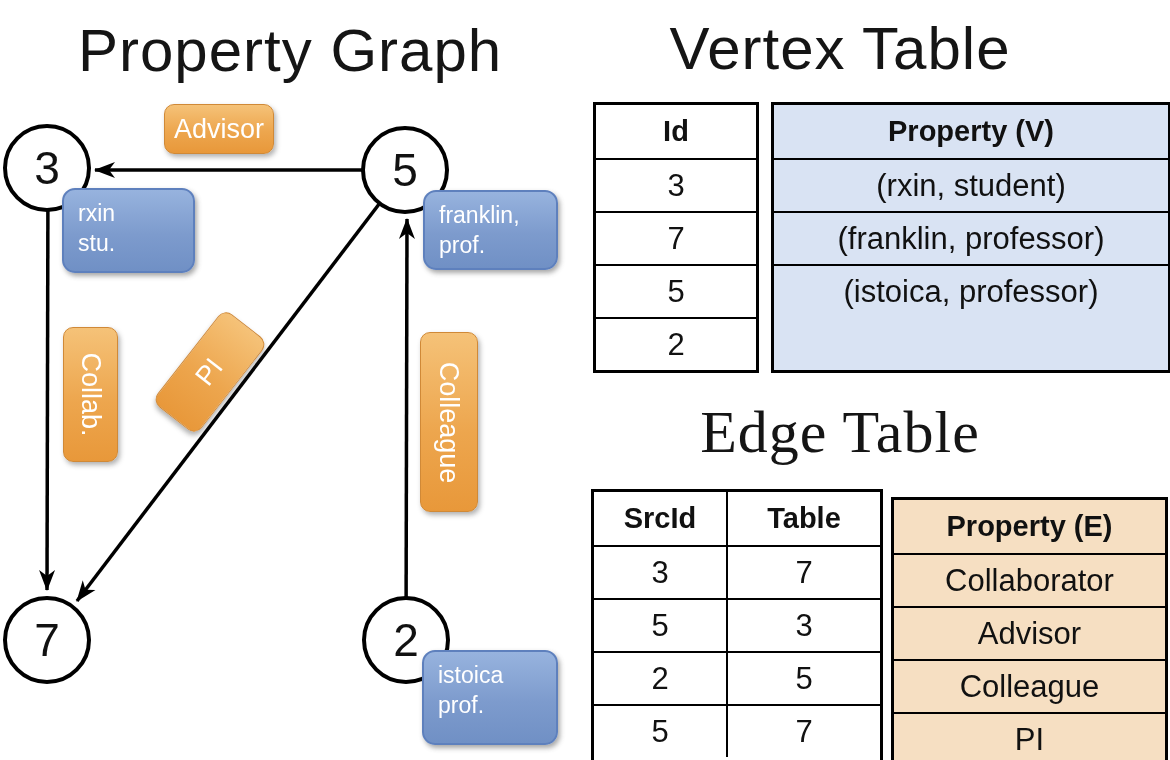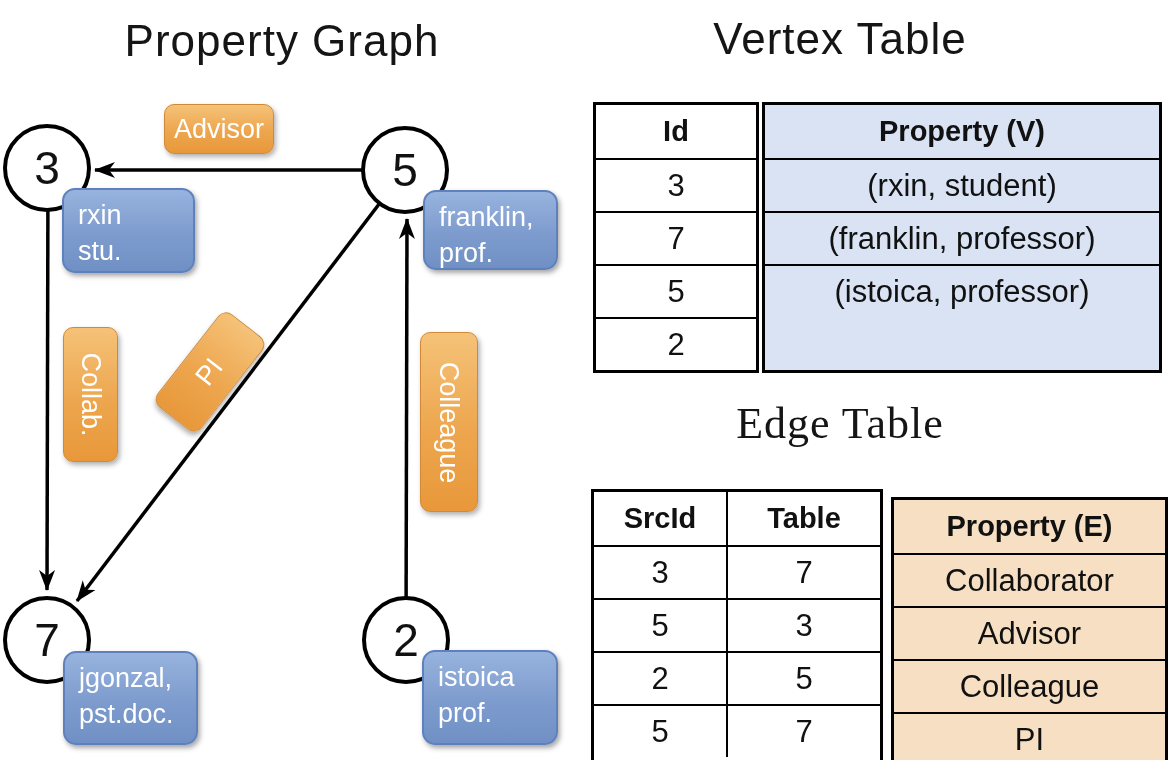--- a/index.html
+++ b/index.html
@@ -1,36 +1,36 @@
 <!DOCTYPE html>
 <html><head>
 <meta charset="utf-8">
 <style>
   html,body{margin:0;padding:0;background:#ffffff;}
   #stage{
     position:relative;width:1170px;height:760px;background:#ffffff;overflow:hidden;
     font-family:"Liberation Sans", sans-serif;color:#111;
   }
   .big-title{
-    position:absolute;font-size:44px;font-weight:300;letter-spacing:1px;
+    position:absolute;font-size:60px;font-weight:300;letter-spacing:1px;
     color:#151515;white-space:nowrap;text-align:center;
   }
   
   #edges-svg{position:absolute;left:0;top:0;z-index:1;}
   .vertex{
     position:absolute;width:88px;height:88px;box-sizing:border-box;
     border:4px solid #000;border-radius:50%;background:#fff;
     display:flex;align-items:center;justify-content:center;
     font-size:46px;font-weight:300;z-index:3;
   }
   .vprop{
     position:absolute;z-index:4;box-sizing:border-box;
     background:linear-gradient(180deg,#97b3de 0%,#7d9bcd 55%,#7090c5 100%);
     border:2px solid #5e80bd;border-radius:13px;
-    color:#fff;font-size:27px;line-height:1.32;
+    color:#fff;font-size:23px;line-height:1.32;
     padding:8px 6px 6px 14px;
     box-shadow:2px 3px 5px rgba(60,60,60,0.45);
   }
   .vprop span{display:block;}
   .elabel{
     position:absolute;z-index:2;box-sizing:border-box;
     background:linear-gradient(180deg,#f5c278 0%,#eda64e 55%,#e8983a 100%);
     border:1.5px solid #d08937;border-radius:10px;
     color:#fff;font-size:27px;
     display:flex;align-items:center;justify-content:center;
@@ -98,30 +98,26 @@
   <div class="vertex" style="left:362px;top:596px;">2</div>
 
   <div class="vprop" style="left:62px;top:188px;width:133px;height:85px;">
     <span>rxin</span>
     <span>stu.</span>
   </div>
   <div class="vprop" style="left:423px;top:190px;width:135px;height:80px;">
     <span>franklin,</span>
     <span>prof.</span>
   </div>
-  <div class="vprop" style="left:63px;top:651px;width:135px;height:94px;">
-    <span>jgonzal,</span>
-    <span>pst.doc.</span>
-  </div>
   <div class="vprop" style="left:422px;top:650px;width:136px;height:95px;">
     <span>istoica</span>
     <span>prof.</span>
   </div>
 
-  <div class="dtable" style="left:593px;top:102px;gap:3px;">
+  <div class="dtable" style="left:593px;top:102px;gap:12px;">
     <div class="subtable" style="width:166px;">
       <div class="trow hdr">Id</div>
       <div class="trow">3</div>
       <div class="trow">7</div>
       <div class="trow">5</div>
       <div class="trow">2</div>
     </div>
     <div class="subtable" style="width:400px;background:#d9e3f3;">
       <div class="trow hdr">Property (V)</div>
       <div class="trow">(rxin, student)</div>

